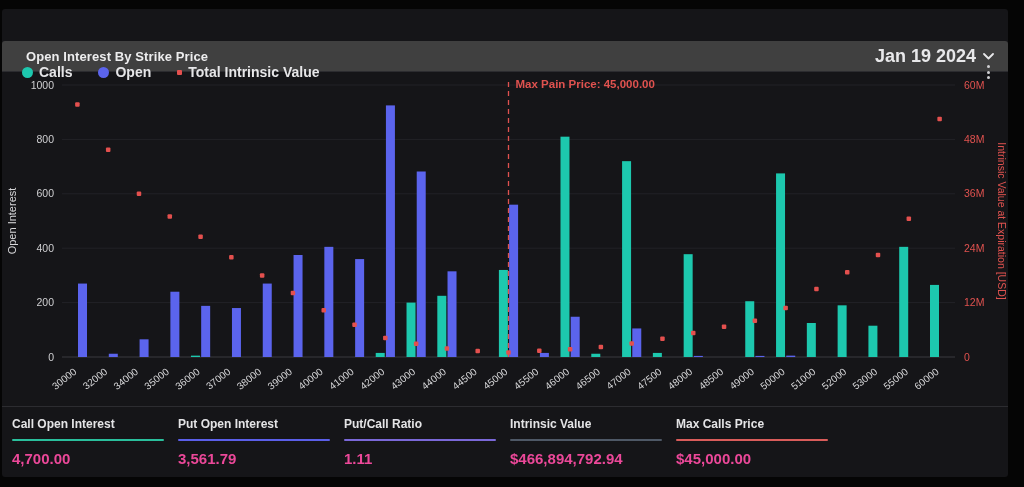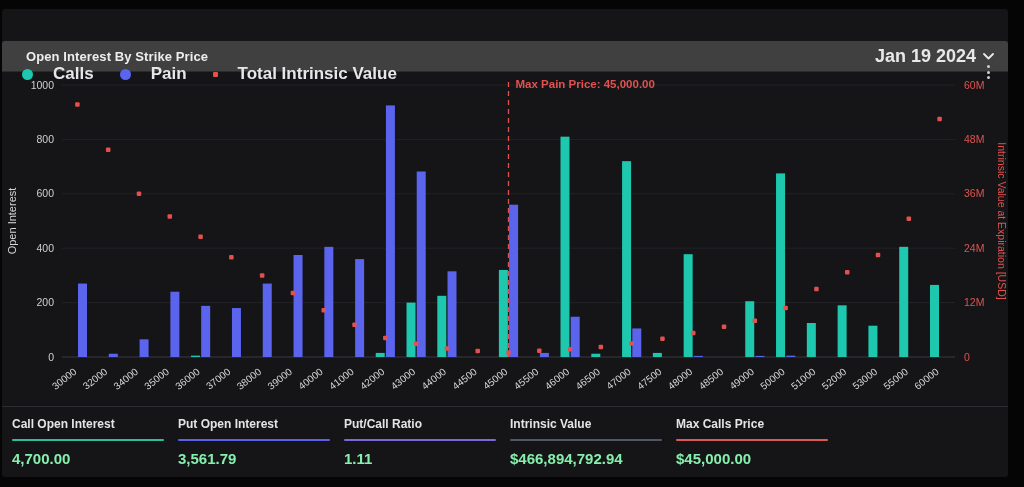--- a/index.html
+++ b/index.html
@@ -9,37 +9,37 @@
            background:#151518; border-radius:3px; }
   
   #hdr { position:absolute; left:0; top:0; width:100%; height:31px; background:#404040;
          border-bottom:1px solid #2c2c30; display:flex; align-items:center;
          justify-content:space-between; padding:0 14px 0 24px; border-radius:3px 3px 0 0;margin-top:32px; }
   #hdr .title { color:#ededee; font-size:13px; font-weight:bold; letter-spacing:.1px; }
   #date-ctl { display:flex; align-items:center; gap:7px; color:#e8e8ea; font-size:18px;
               font-weight:bold; cursor:pointer; }
   
   #legend { position:absolute; left:20px; top:55px; display:flex; align-items:center; gap:26px; }
-  .leg-item { display:flex; align-items:center; gap:20px; color:#e6e6e8;
-              font-size:17px; font-weight:bold; }
+  .leg-item { display:flex; align-items:center; gap:6px; color:#e6e6e8;
+              font-size:14px; font-weight:bold; }
   .leg-dot { width:11px; height:11px; border-radius:50%; }
   .leg-sq  { width:5px; height:5px; border-radius:1px; }
   
   #kebab { position:absolute; right:12px; top:53px; width:16px; height:20px; display:flex;
            flex-direction:column; align-items:center; justify-content:center; gap:2.5px; cursor:pointer; }
   #kebab span { width:3px; height:3px; border-radius:50%; background:#cfcfd2; }
   
   #chart { position:absolute; left:0; top:31px; width:1006px; height:366px; }
   
   #stats { position:absolute; left:0; top:397px; width:100%; height:80px;
            border-top:1px solid #2c2c30; display:flex; padding:10px 8px 0 10px; }
   .stat { width:166px; padding-right:14px; }
   .stat .lbl { color:#e4e4e6; font-size:12px; font-weight:bold; white-space:nowrap; }
   .stat .bar { height:2px; margin-top:8px; border-radius:1px; }
-  .stat .val { color:#86efac; font-size:15px; font-weight:bold; margin-top:9px; }
+  .stat .val { color:#ec4899; font-size:15px; font-weight:bold; margin-top:9px; }
   text { font-family:"Liberation Sans", sans-serif; }
 </style>
 </head>
 <body>
 
 <div id="panel">
 
   <div id="hdr">
     <span class="title">Open Interest By Strike Price</span>
     <div id="date-ctl">
@@ -50,21 +50,21 @@
     </div>
   </div>
 
   <div id="legend">
       <div class="leg-item">
         <span class="leg-dot" style="background: rgb(29, 200, 174);"></span>
         <span>Calls</span>
       </div>
       <div class="leg-item">
         <span class="leg-dot" style="background: rgb(91, 100, 237);"></span>
-        <span>Pain</span>
+        <span>Open</span>
       </div>
       <div class="leg-item">
         <span class="leg-sq" style="background: rgb(228, 80, 78);"></span>
         <span>Total Intrinsic Value</span>
       </div>
     </div>
 
   <div id="kebab">
     <span></span>
     <span></span>

